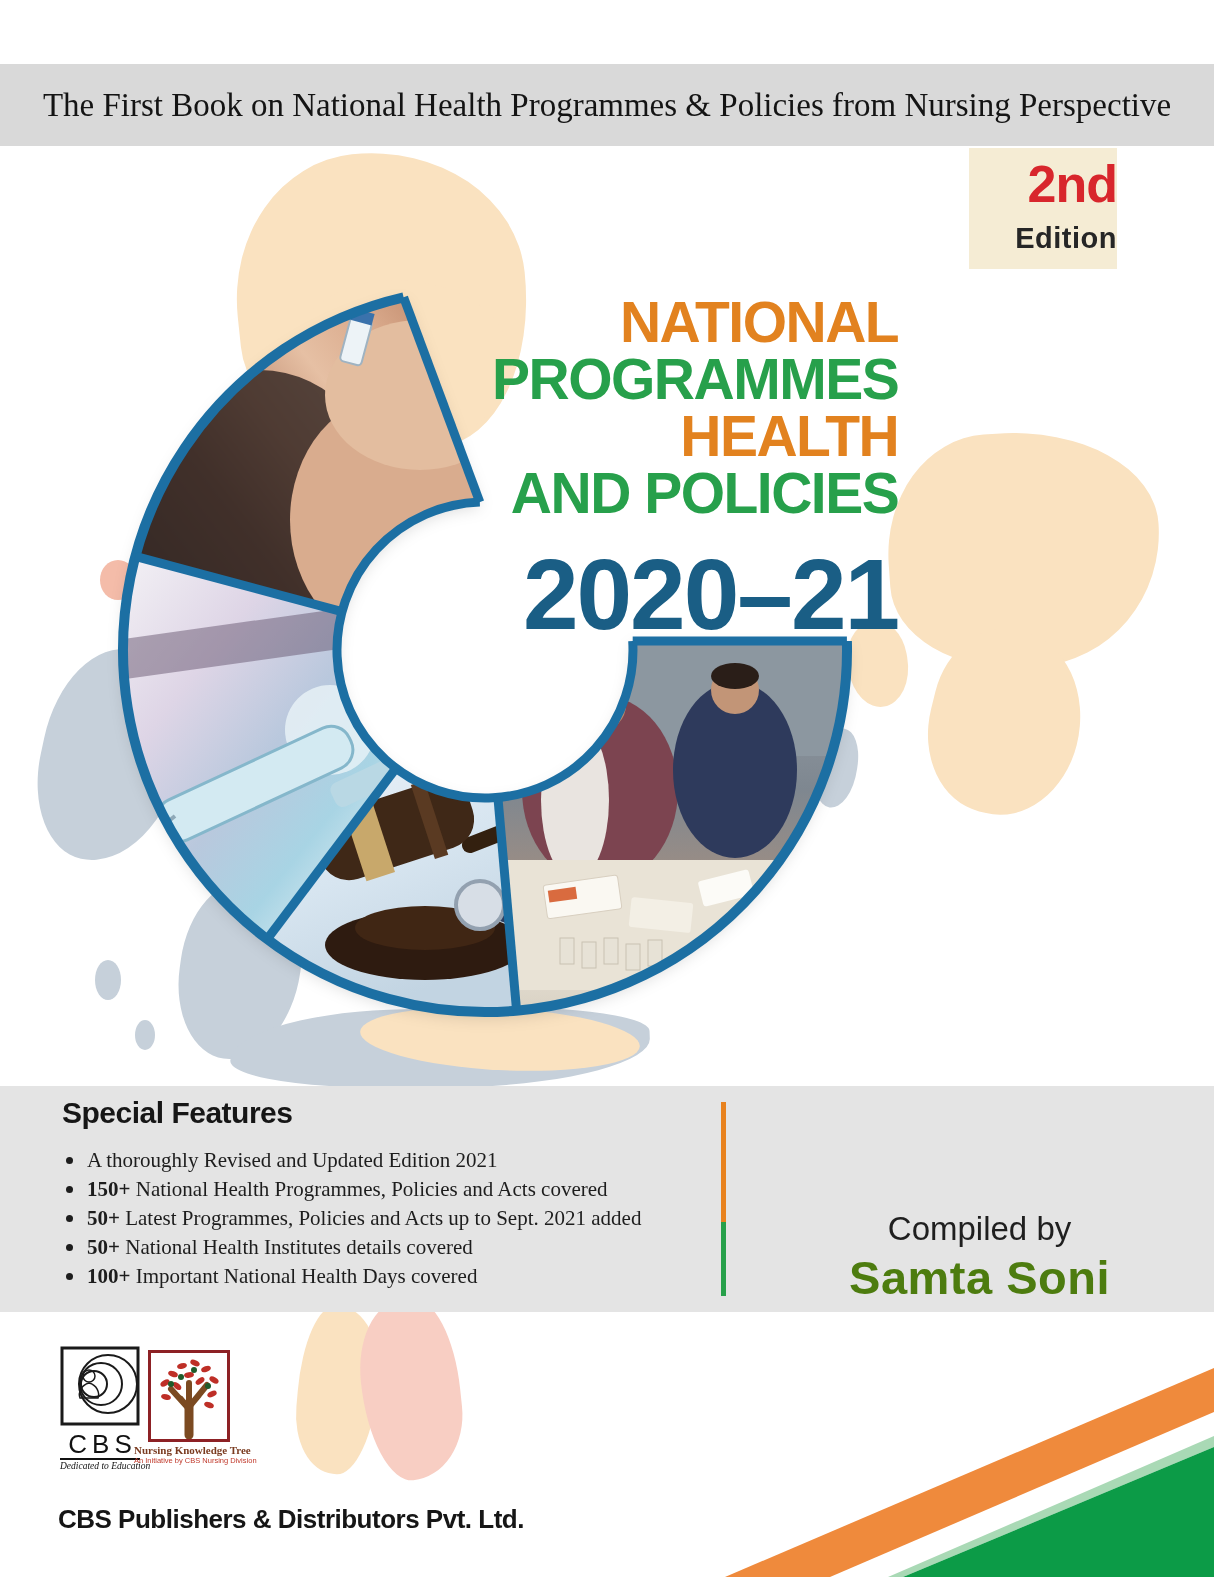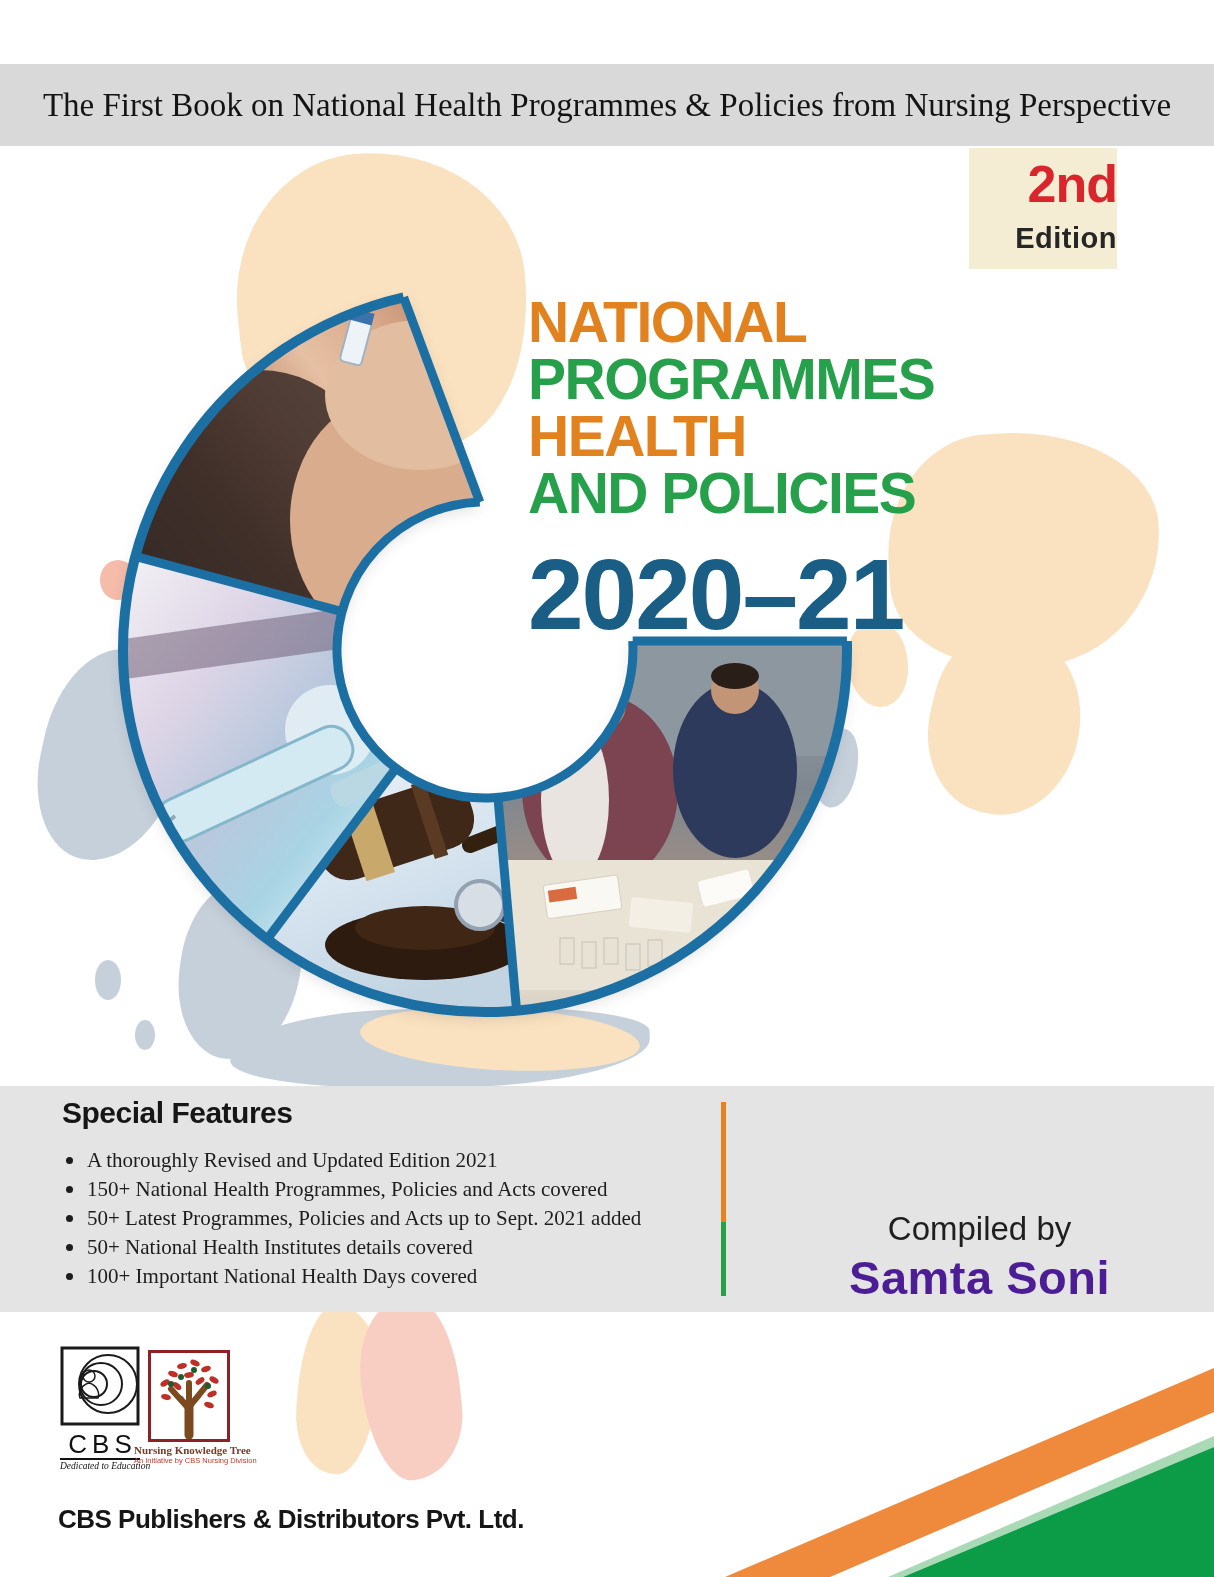--- a/index.html
+++ b/index.html
@@ -23,40 +23,40 @@
     white-space:nowrap;
   }
   
   .badge{
     position:absolute;left:969px;top:148px;width:148px;height:121px;
     background:#F5ECD4;z-index:4;text-align:right;box-sizing:border-box;padding-top:8px;
   }
   .badge-number{font-size:52px;line-height:56px;font-weight:700;color:#D8262C;letter-spacing:-1px;}
   .badge-label{font-size:29px;line-height:32px;font-weight:600;color:#262626;letter-spacing:0.5px;margin-top:10px;}
   
-  .title{position:absolute;left:528px;top:294px;z-index:3;white-space:nowrap;}
+  .title{position:absolute;left:492px;top:294px;z-index:3;white-space:nowrap;text-align:right;}
   .t-line{font-size:57px;line-height:57px;font-weight:700;letter-spacing:-1.5px;}
   .t-orange{color:#E2821F;}
   .t-green{color:#27A04B;}
   .t-year{font-size:100px;line-height:100px;font-weight:700;color:#1A5E85;margin-top:22px;letter-spacing:-2px;}
   
   .panel{position:absolute;left:0;top:1086px;width:100%;height:226px;background:#E4E4E4;z-index:3;}
   .features{position:absolute;left:62px;top:1096px;z-index:4;white-space:nowrap;}
   .features h2{margin:0 0 16px 0;font-size:30px;font-weight:800;color:#161616;letter-spacing:-0.5px;}
   .features ul{margin:0;padding:0;list-style:none;}
   .features li{font-family:"Liberation Serif", serif;font-size:21px;line-height:28px;color:#1d1d1d;margin-bottom:1px;}
   .features .dot{display:inline-block;width:7px;height:7px;border-radius:50%;background:#1d1d1d;margin:0 14px 3px 4px;}
-  .features .fb{font-weight:400;}
+  .features .fb{font-weight:700;}
   .vdivider{
     position:absolute;left:721px;top:1102px;width:5px;height:194px;z-index:4;
     background:linear-gradient(to bottom,#E8821E 0%,#E8821E 62%,#27A04A 62%,#27A04A 100%);
   }
   .compiled{position:absolute;right:104px;top:1208px;z-index:4;text-align:center;white-space:nowrap;}
   .c-label{font-size:33px;line-height:42px;color:#1f1f1f;}
-  .c-author{font-size:47px;line-height:56px;font-weight:700;color:#4c1d95;letter-spacing:0.5px;}
+  .c-author{font-size:47px;line-height:56px;font-weight:700;color:#4d7c0f;letter-spacing:0.5px;}
   
   .cbs-logo{position:absolute;left:60px;top:1346px;width:80px;z-index:4;text-align:center;}
   .cbs-word{font-size:26px;font-weight:400;letter-spacing:5px;text-indent:5px;color:#111;line-height:26px;margin-top:1px;}
   .cbs-line{border-top:2px solid #111;margin:1px 0 1px 0;}
   .cbs-tagline{font-family:"Liberation Serif", serif;font-style:italic;font-size:9.5px;color:#111;white-space:nowrap;}
   .tree-logo{position:absolute;left:148px;top:1350px;width:82px;z-index:4;text-align:center;}
   .tree-box{box-sizing:border-box;width:82px;height:92px;border:3px solid #8D2125;background:#fff;}
   .tree-caption{font-family:"Liberation Serif", serif;font-size:11px;font-weight:600;color:#7A3B20;white-space:nowrap;margin:2px 0 0 -14px;width:110px;}
   .tree-sub{font-size:7.5px;color:#C0392B;white-space:nowrap;margin-left:-14px;width:110px;}
   .publisher{position:absolute;left:58px;top:1468px;z-index:4;font-size:26px;font-weight:700;color:#161616;white-space:nowrap;letter-spacing:-0.5px;margin-top:36px;}

